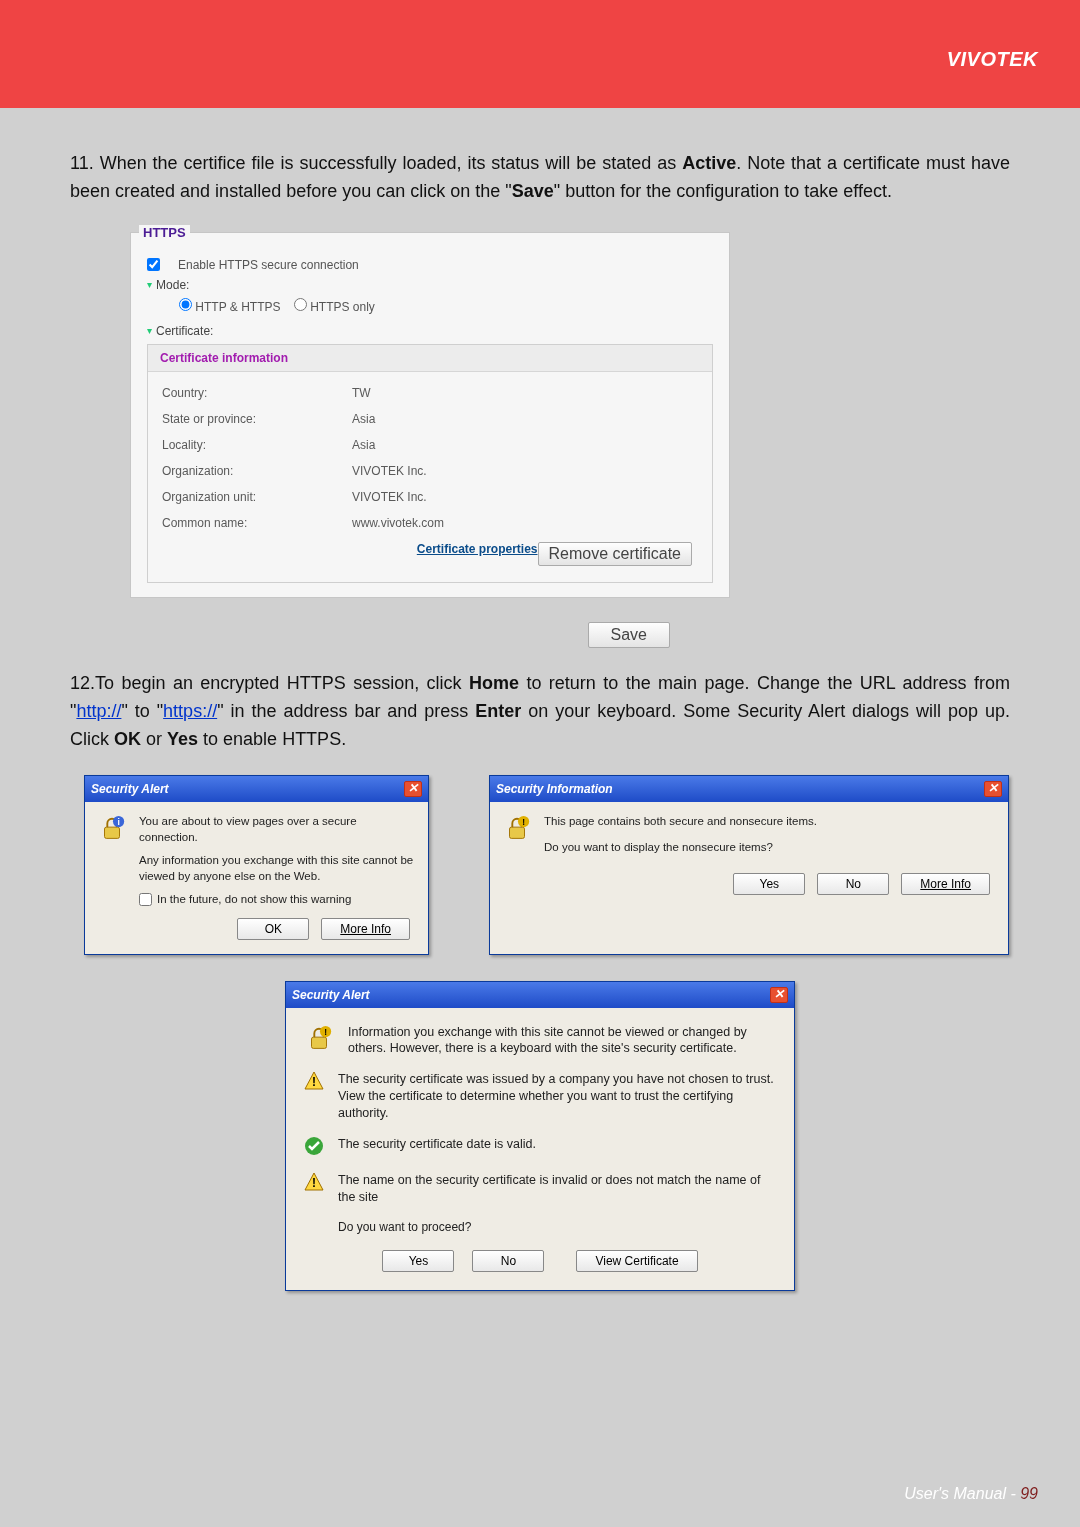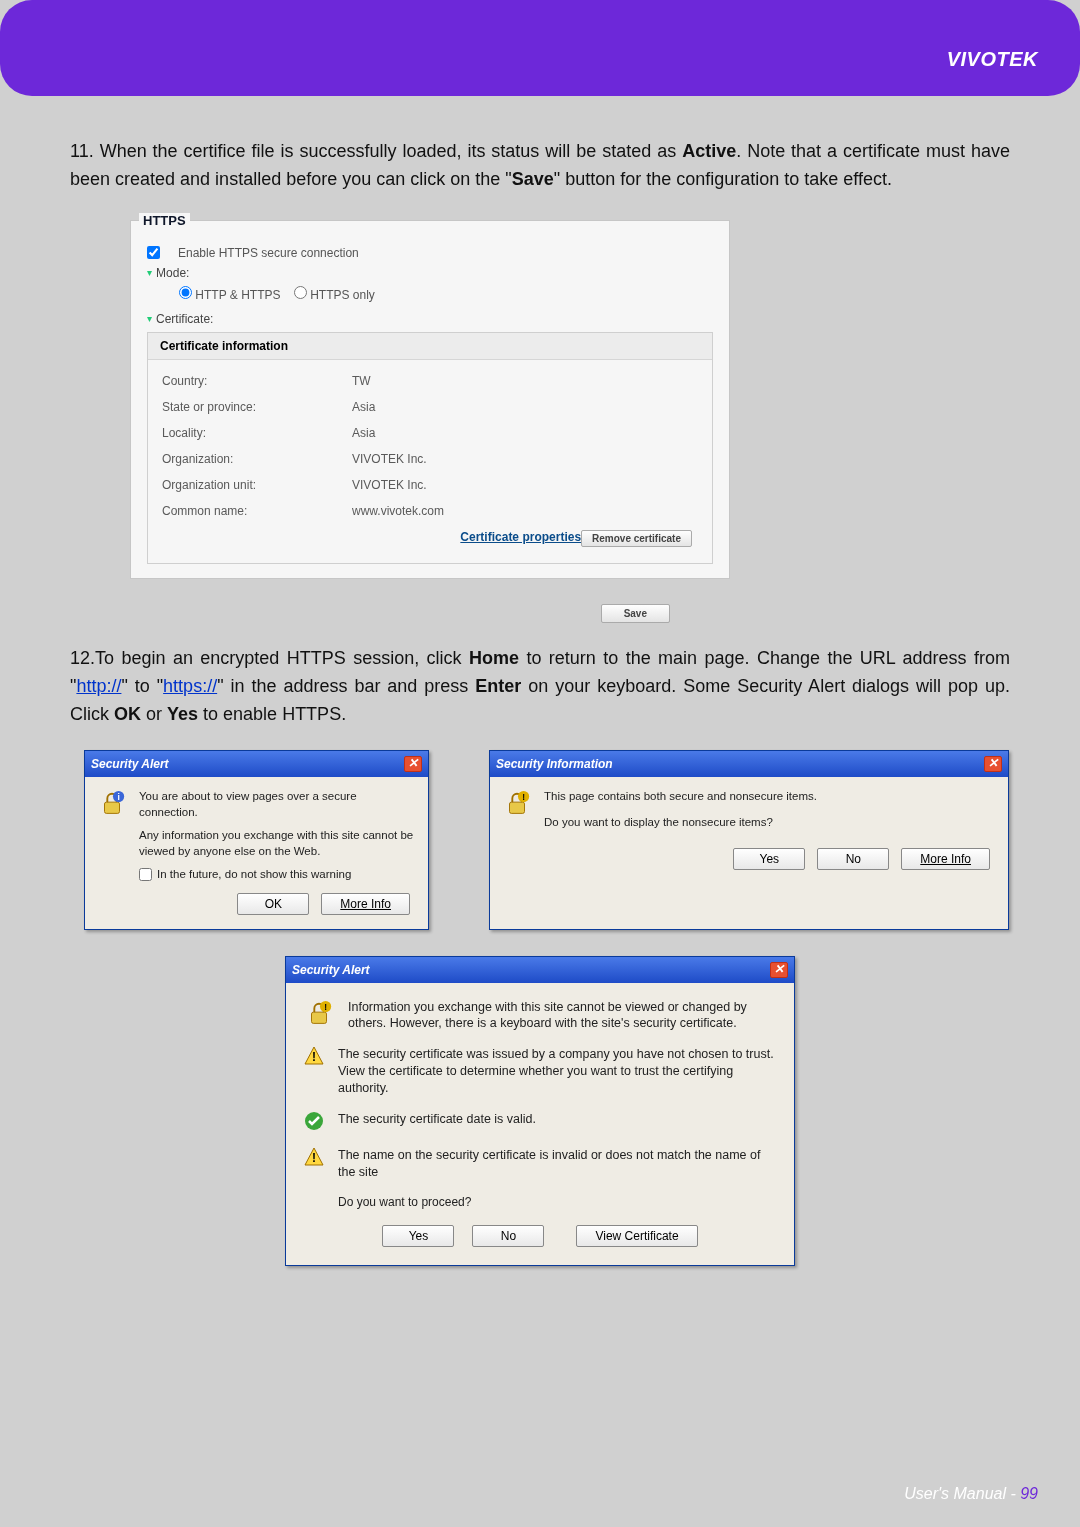--- a/index.html
+++ b/index.html
@@ -10,24 +10,23 @@
     font-family: Arial, Helvetica, sans-serif;
     color: #000;
   }
   .page {
     position: relative;
     width: 100%;
     height: 100%;
     background: #d0d0d0;
   }
   .topbar {
-    height: 96px;
-    background: #6d28d9;
+    height: 108px;
+    background: #ef4444;
     position: relative;
-    border-radius: 32px;
   }
   .brand {
     position: absolute;
     right: 42px;
     top: 48px;
     color: #fff;
     font-style: italic;
     font-weight: bold;
     font-size: 20px;
     letter-spacing: 0.5px;
@@ -55,62 +54,61 @@
   }
   .fieldset {
     position: relative;
   }
   .legend {
     position: relative;
     top: -8px;
     left: 8px;
     background: #f6f6f6;
     padding: 0 4px;
-    color: #0f172a;
+    color: #4c1d95;
     font-weight: bold;
     font-size: 13px;
   }
   .inner { padding: 4px 16px 14px 16px; }
   .row { margin: 6px 0; display:flex; align-items:center; gap:18px;}
   .subhead { color:#444; font-size:12px; margin:6px 0; display:flex; align-items:center; gap:4px; }
   .chev { color:#2c7; font-size:10px; }
   .radio-row { padding-left:32px; font-size:12px; color:#555; }
   .cert-box {
     border:1px solid #cfcfcf;
     margin-top:6px;
     background:#f6f6f6;
   }
   .cert-head {
     background:#ececec;
     padding:6px 12px;
     font-weight:bold;
-    color:#000000;
+    color:#a21caf;
     font-size:12px;
     border-bottom:1px solid #d6d6d6;
   }
   .cert-body { padding:8px 12px; }
   .krow { display:flex; padding:6px 2px; font-size:12px; color:#5a5a5a; }
   .krow .k { width:190px; }
   .krow .v { flex:1; }
   .active { color:#0a7a12; font-weight:bold; }
   .cert-actions {
     display:flex; justify-content:flex-end; 
     padding:6px 8px 8px 8px;
     font-size:12px;
   }
   .link { color:#0a4c8a; text-decoration:underline; cursor:pointer; font-weight:bold;}
   .btn {
     background:linear-gradient(#fefefe,#e4e4e4);
     border:1px solid #aaa;
     padding:2px 10px;
-    font-size:10px;
+    font-size:16px;
     border-radius:2px;
     color:#444;
     cursor:pointer;
-    font-weight:bold;
   }
   .save-row { text-align:right; padding:6px 60px 0 0; margin-bottom:22px; margin-left:60px; width:600px; }
 
   
   .dlg-row {
     display:flex; gap:60px; margin:22px 0 0 14px;
   }
   .dlg {
     border:1px solid #0a3a9a;
     background:#efece4;
@@ -176,21 +174,21 @@
     width:20px;height:20px;display:block;
   }
   .okmark { width:20px;height:20px;display:block; }
   .dlg3-btns { display:flex; gap:18px; justify-content:center; margin-top:16px;}
   .proceed { margin:10px 0 0 34px; font-size:12px;}
 
   .footer {
     position:absolute; right:42px; bottom:24px;
     color:#fff; font-style:italic; font-size:16px;
   }
-  .footer .pg { color:#6d28d9; }
+  .footer .pg { color:#7f1d1d; }
 
   input[type=checkbox], input[type=radio]{ margin:0; }
 </style>
 </head>
 <body>
 
 <div class="page">
   <div class="topbar">
     <div class="brand">VIVOTEK</div>
   </div>

